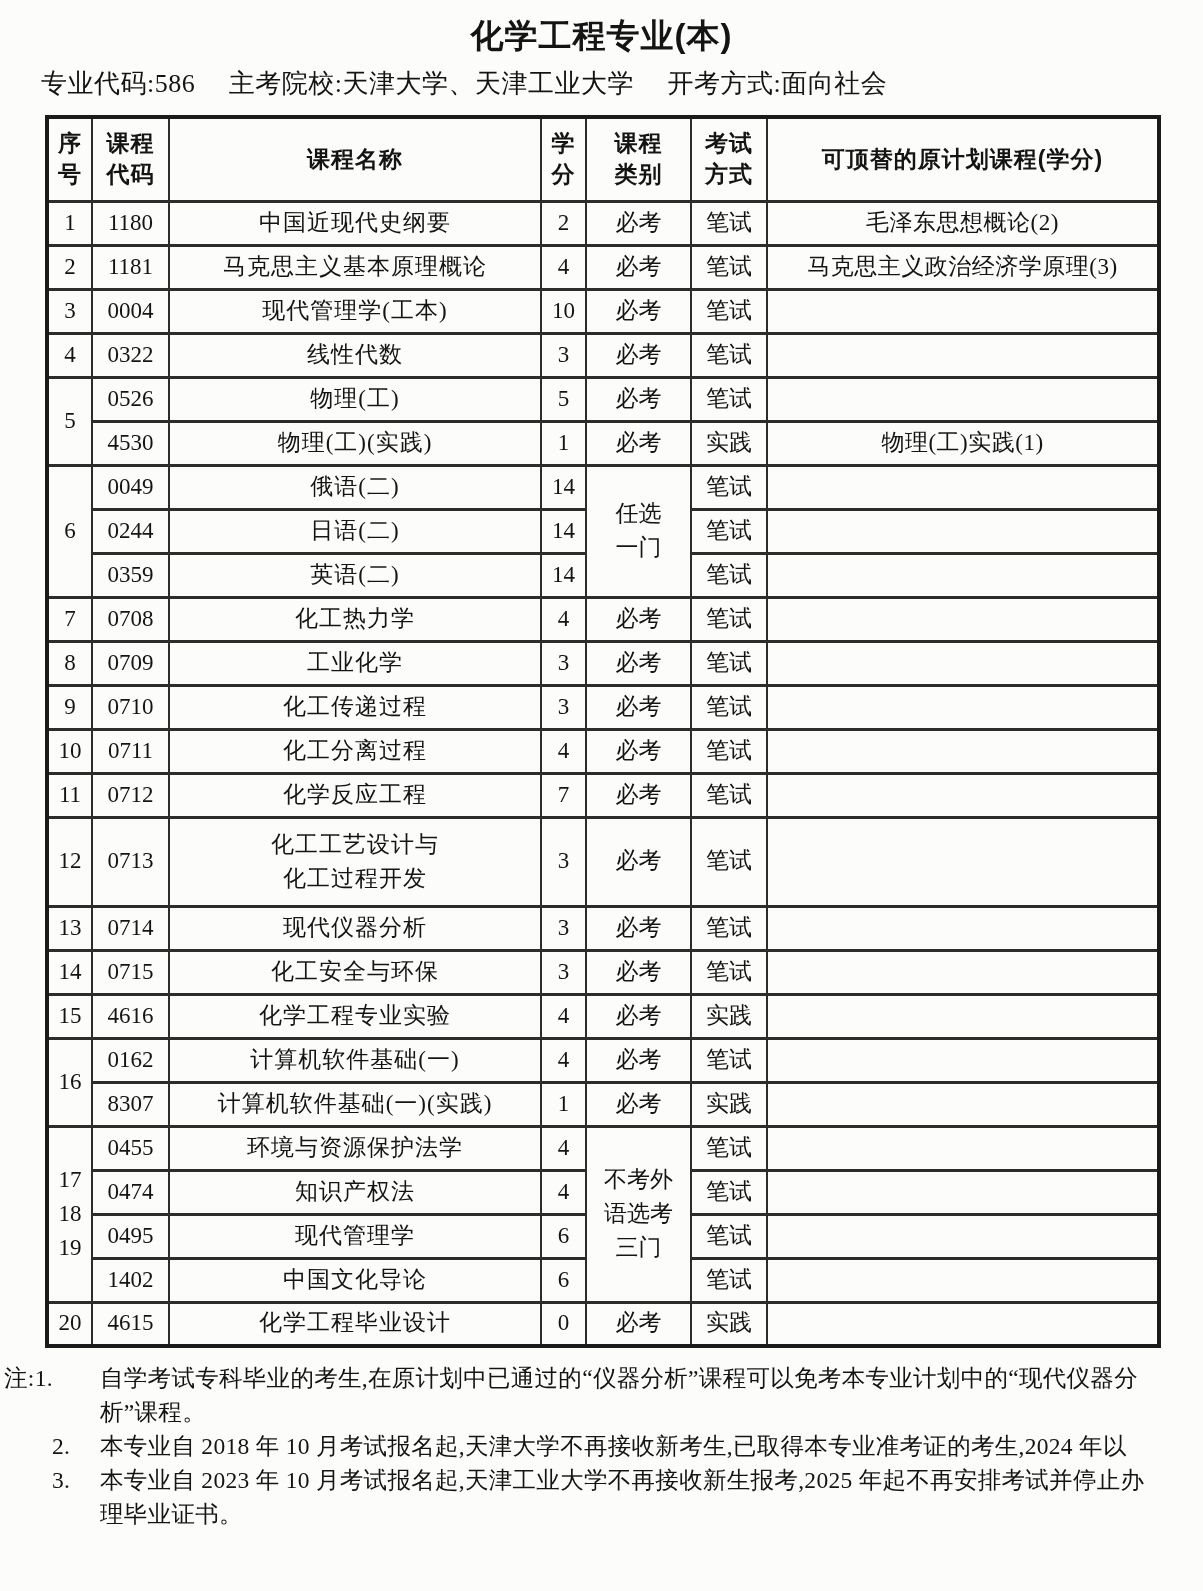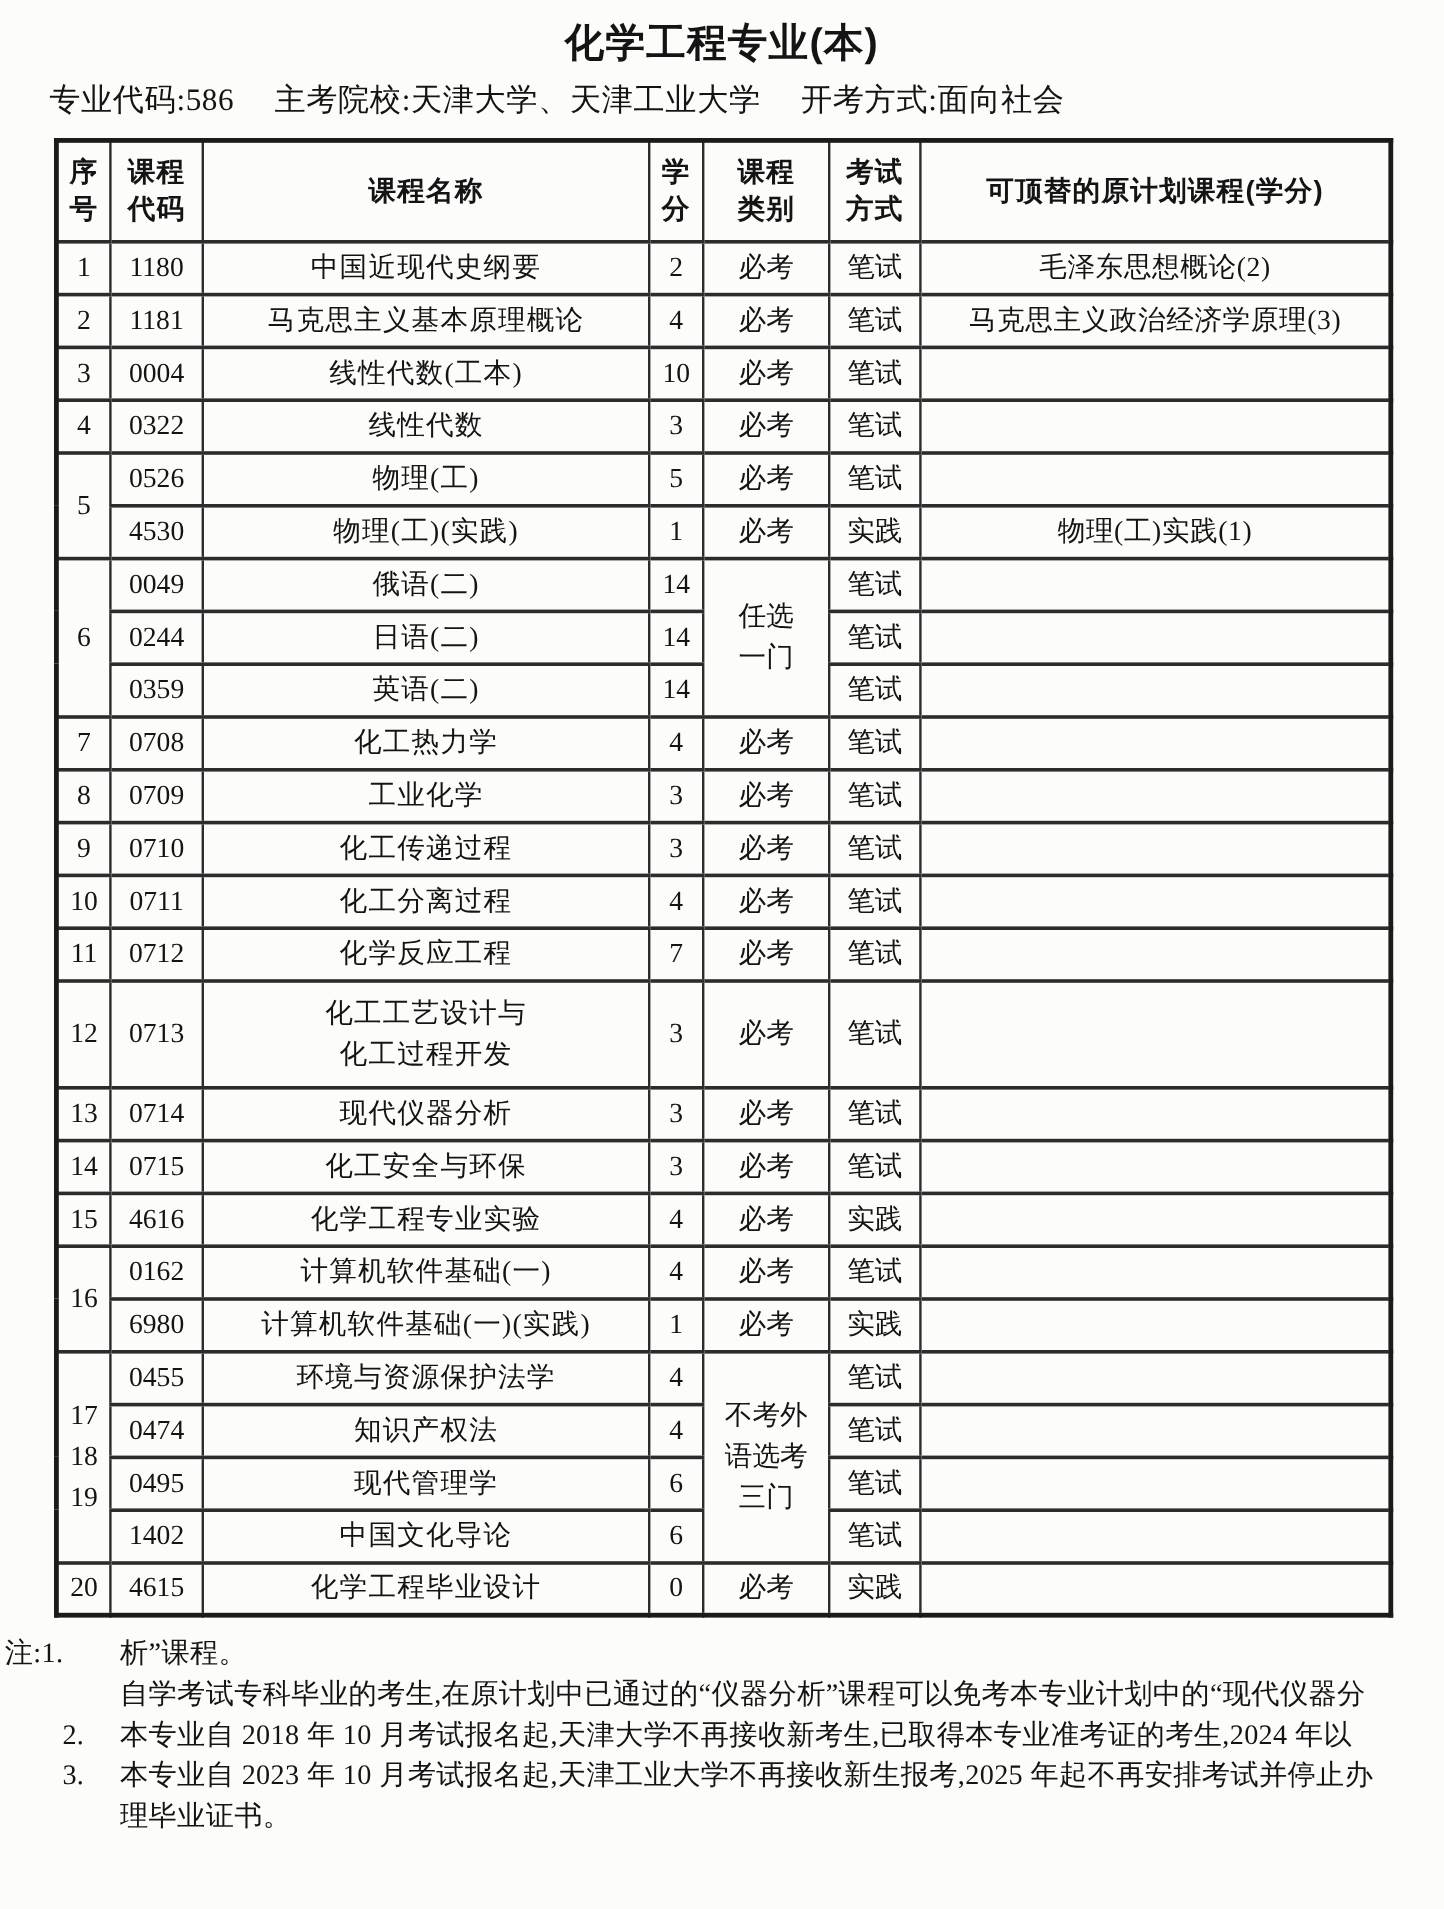--- a/index.html
+++ b/index.html
@@ -129,21 +129,21 @@
       <td class="c-name">马克思主义基本原理概论</td>
       <td class="c-credit">4</td>
       <td class="c-type">必考</td>
       <td class="c-exam">笔试</td>
       <td class="c-rep">马克思主义政治经济学原理(3)</td>
     </tr>
 
     <tr class="rr">
       <td class="c-no">3</td>
       <td class="c-code">0004</td>
-      <td class="c-name">线性代数(工本)</td>
+      <td class="c-name">现代管理学(工本)</td>
       <td class="c-credit">10</td>
       <td class="c-type">必考</td>
       <td class="c-exam">笔试</td>
       <td class="c-rep"></td>
     </tr>
 
     <tr class="rr">
       <td class="c-no">4</td>
       <td class="c-code">0322</td>
       <td class="c-name">线性代数</td>
@@ -298,21 +298,21 @@
       <td class="c-no" rowspan="2">16</td>
       <td class="c-code">0162</td>
       <td class="c-name">计算机软件基础(一)</td>
       <td class="c-credit">4</td>
       <td class="c-type">必考</td>
       <td class="c-exam">笔试</td>
       <td class="c-rep"></td>
     </tr>
 
     <tr class="rr">
-      <td class="c-code">6980</td>
+      <td class="c-code">8307</td>
       <td class="c-name">计算机软件基础(一)(实践)</td>
       <td class="c-credit">1</td>
       <td class="c-type">必考</td>
       <td class="c-exam">实践</td>
       <td class="c-rep"></td>
     </tr>
 
     <tr class="rr">
       <td class="c-no" rowspan="4">
             <span class="bl">17</span>
@@ -363,22 +363,22 @@
       <td class="c-type">必考</td>
       <td class="c-exam">实践</td>
       <td class="c-rep"></td>
     </tr>
   </tbody>
     </table>
 
   <div class="notes">
     <div class="note">
       <span class="nlabel first">注:1.</span>
+      <span class="nline">自学考试专科毕业的考生,在原计划中已通过的“仪器分析”课程可以免考本专业计划中的“现代仪器分</span>
       <span class="nline">析”课程。</span>
-      <span class="nline">自学考试专科毕业的考生,在原计划中已通过的“仪器分析”课程可以免考本专业计划中的“现代仪器分</span>
     </div>
     <div class="note">
       <span class="nlabel rest">2.</span>
       <span class="nline">本专业自 2018 年 10 月考试报名起,天津大学不再接收新考生,已取得本专业准考证的考生,2024 年以</span>
     </div>
     <div class="note">
       <span class="nlabel rest">3.</span>
       <span class="nline">本专业自 2023 年 10 月考试报名起,天津工业大学不再接收新生报考,2025 年起不再安排考试并停止办</span>
       <span class="nline">理毕业证书。</span>
     </div>

